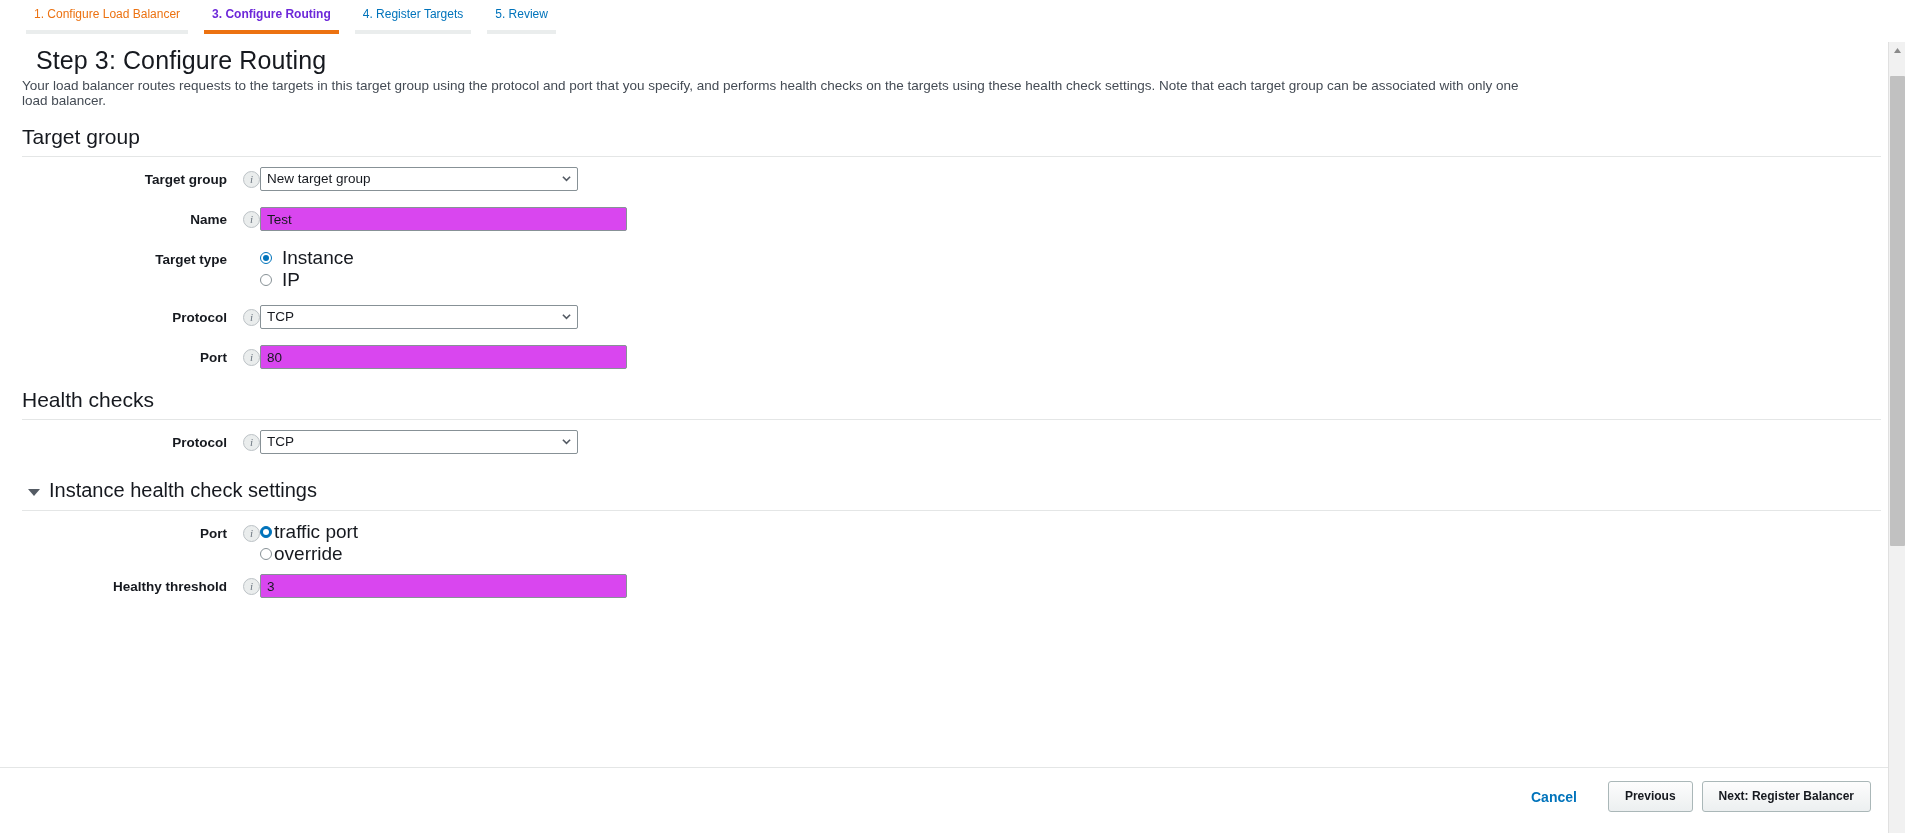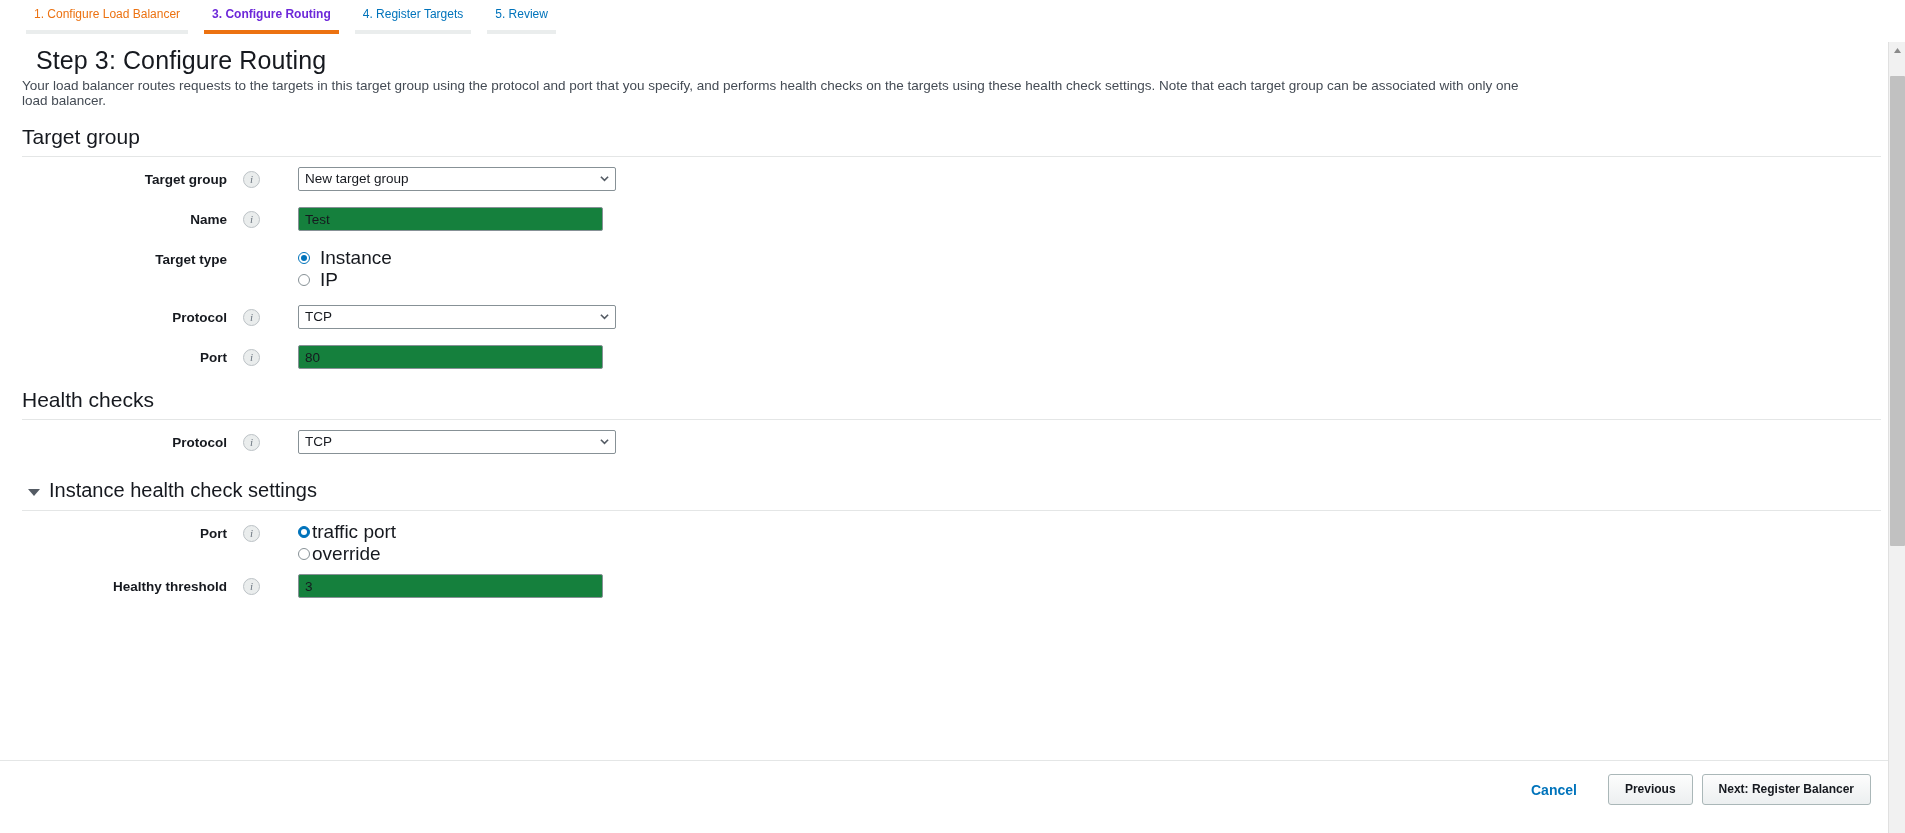--- a/index.html
+++ b/index.html
@@ -109,35 +109,34 @@
     font-size: 11px;
     font-style: italic;
     font-family: "Liberation Serif", serif;
     line-height: 15px;
     text-align: center;
     margin: 4px 0 0 16px;
     cursor: pointer;
     user-select: none;
   }
   .ctrl {
-    margin-left: 38px;
     display: flex;
     flex-direction: column;
   }
 
   
   .txt {
-    width: 305px;
+    width: 367px;
     height: 24px;
     border: 1px solid #879196;
     border-radius: 2px;
     padding: 0 6px;
     font-size: 13.5px;
     color: #16191f;
-    background: #15803d;
+    background: #d946ef;
     font-family: "Liberation Sans", sans-serif;
     outline: none;
   }
   .sel-wrap {
     position: relative;
     width: 318px;
     height: 24px;
   }
   .sel {
     width: 318px;
@@ -220,21 +219,21 @@
   }
   .disclosure-label {
     font-size: 20px;
     line-height: 24px;
     color: #16191f;
   }
 
   
   .footer {
     position: absolute;
-    left: 0; right: 0; bottom: 15px;
+    left: 0; right: 0; bottom: 8px;
     height: 58px;
     border-top: 1px solid #e4e6e6;
     display: flex;
     align-items: center;
     justify-content: flex-end;
     padding-right: 34px;
     background: #fff;
   }
   .link-btn {
     color: #0073bb;

